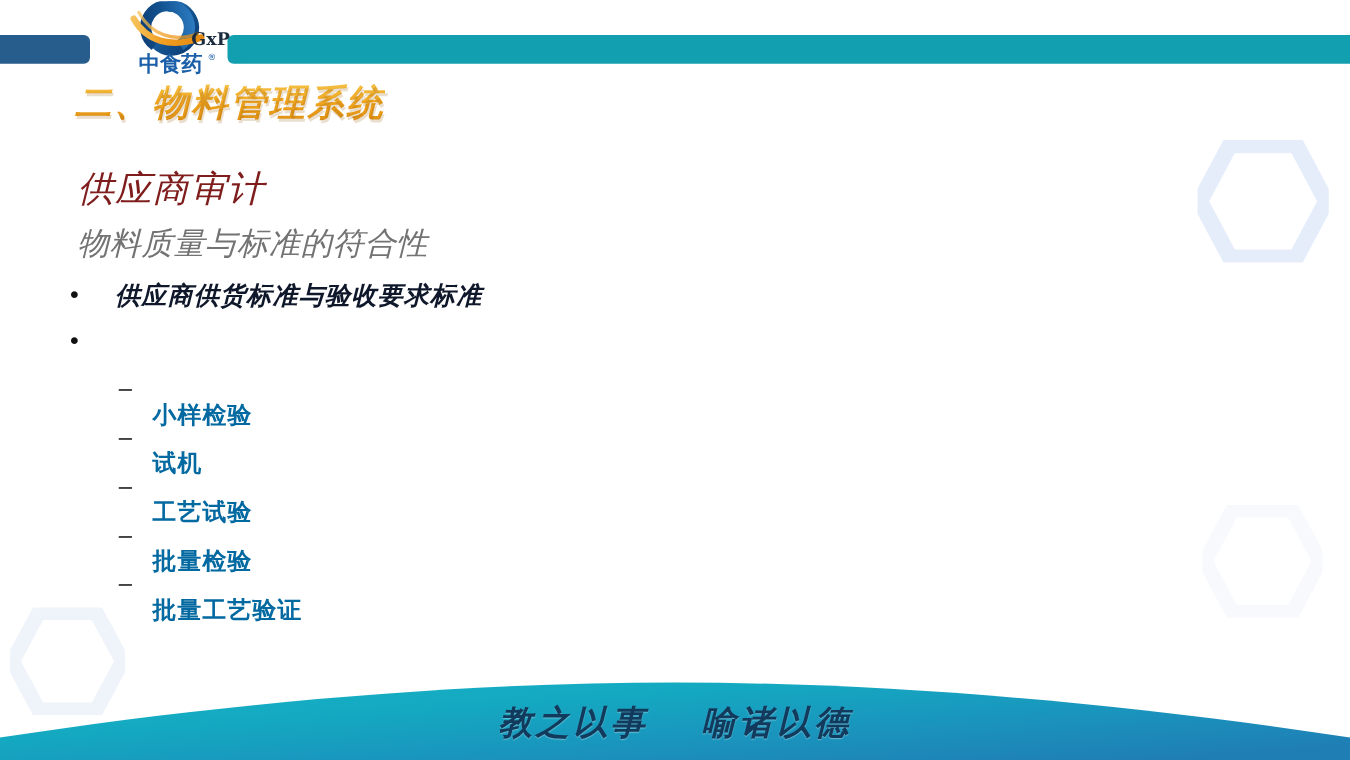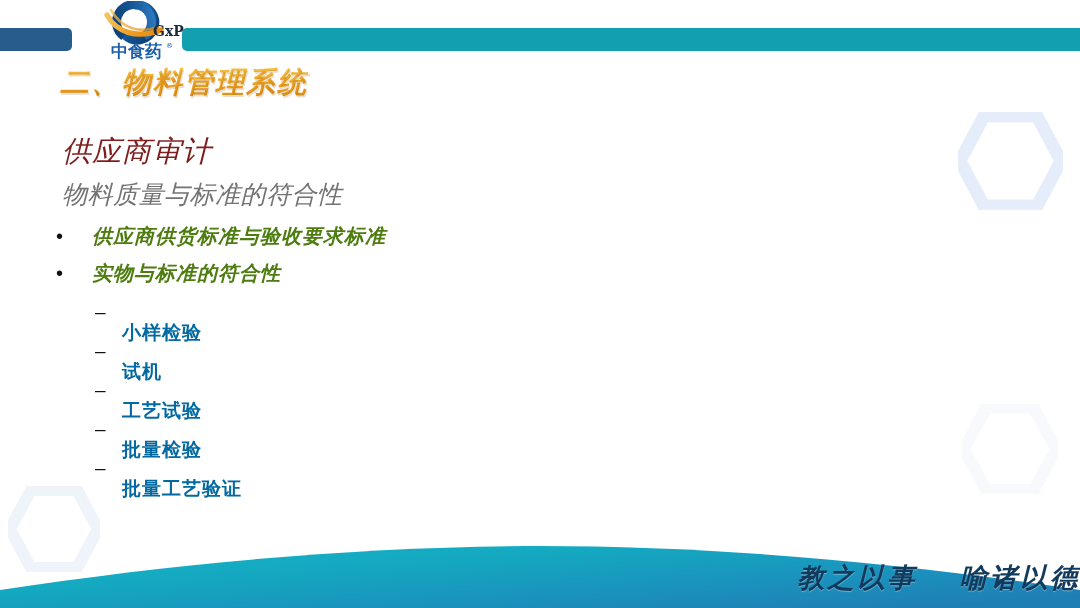--- a/index.html
+++ b/index.html
@@ -118,21 +118,21 @@
     text-align: left;
     padding-left: 6px;
     box-sizing: border-box;
   }
   .bullet-text {
     font-family: "DejaVu Sans", sans-serif;
     font-weight: bold;
     font-style: italic;
     font-size: 20px;
     line-height: 28px;
-    color: #4d7c0f;
+    color: #0f172a;
     letter-spacing: 1px;
     white-space: nowrap;
   }
 
   .sub-list {
     position: absolute;
     left: 95px;
     top: 298px;
     width: 600px;
   }
@@ -166,21 +166,21 @@
     bottom: 0;
     width: 1080px;
     height: 70px;
   }
   .footer-wave svg { display: block; }
   .footer-motto {
     position: absolute;
     left: 0;
     right: 0;
     bottom: 12px;
-    text-align: right;
+    text-align: center;
     font-family: "DejaVu Serif", serif;
     font-style: italic;
     font-weight: bold;
     font-size: 27px;
     letter-spacing: 3px;
     color: #123a5c;
     text-shadow: 0 1px 1px rgba(255,255,255,0.35);
   }
   .motto-gap { display: inline-block; width: 18px; }
 </style>
@@ -241,21 +241,20 @@
   <div class="heading-1">供应商审计</div>
   <div class="heading-2">物料质量与标准的符合性</div>
 
   <div class="bullet-list">
     <div class="bullet-row">
       <span class="bullet-marker">•</span>
       <span class="bullet-text">供应商供货标准与验收要求标准</span>
     </div>
     <div class="bullet-row">
       <span class="bullet-marker">•</span>
-      <span class="bullet-text">实物与标准的符合性</span>
     </div>
   </div>
 
   <div class="sub-list">
     <div class="sub-row">
       <span class="sub-marker">–</span>
       <span class="sub-text">小样检验</span>
     </div>
     <div class="sub-row">
       <span class="sub-marker">–</span>

